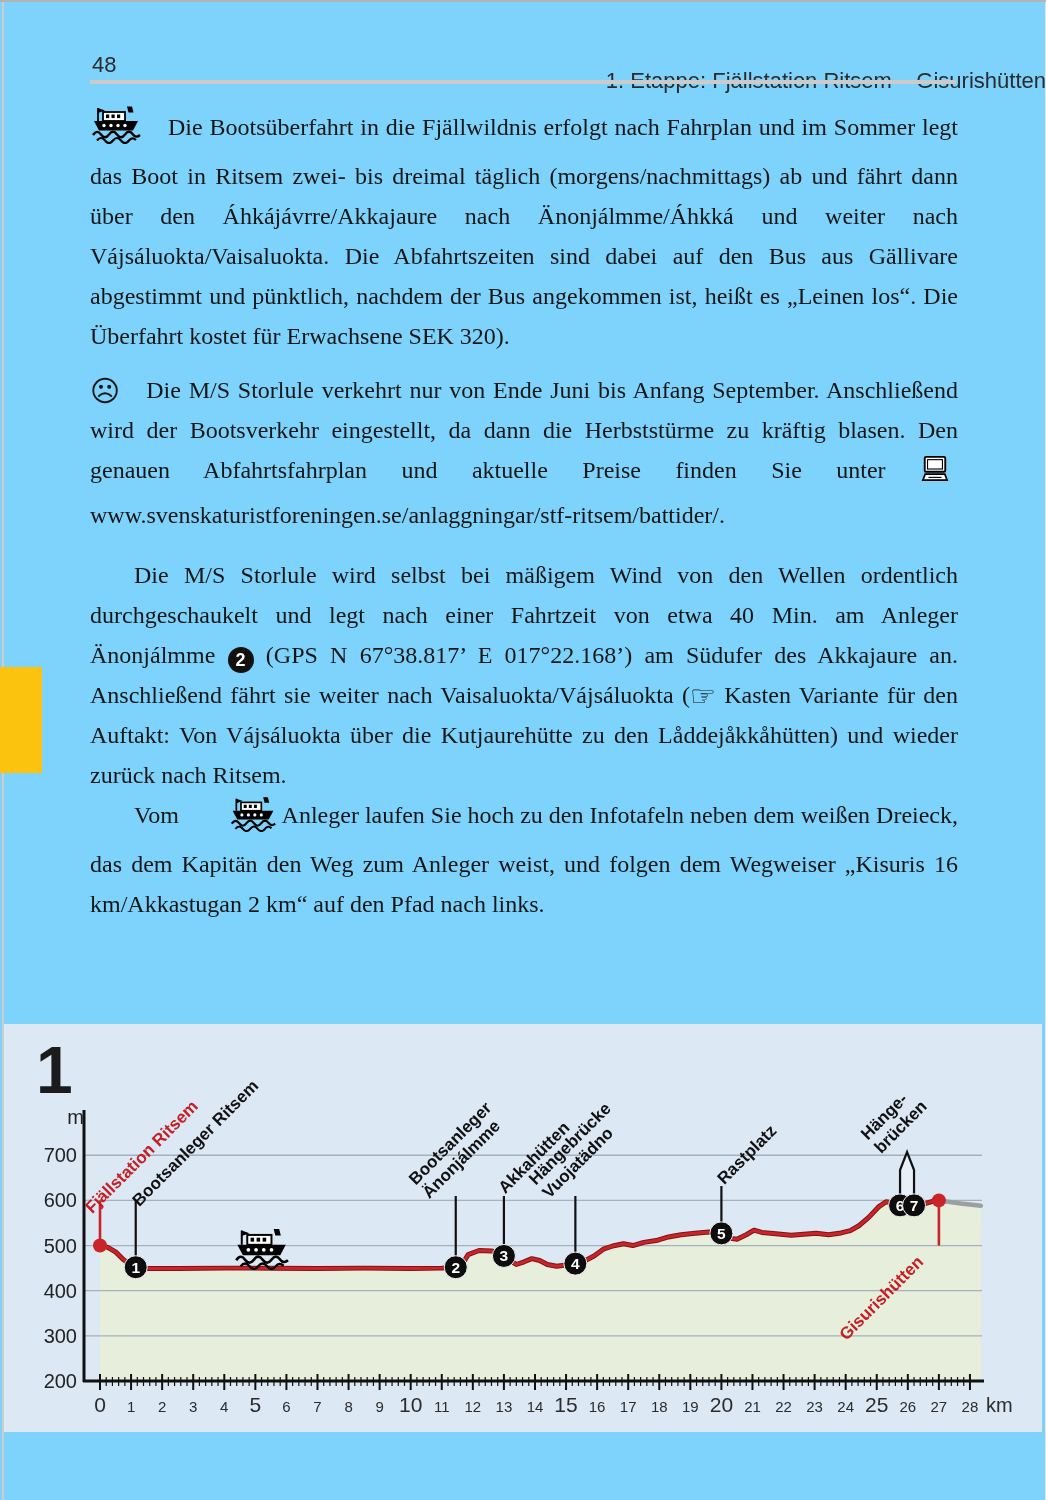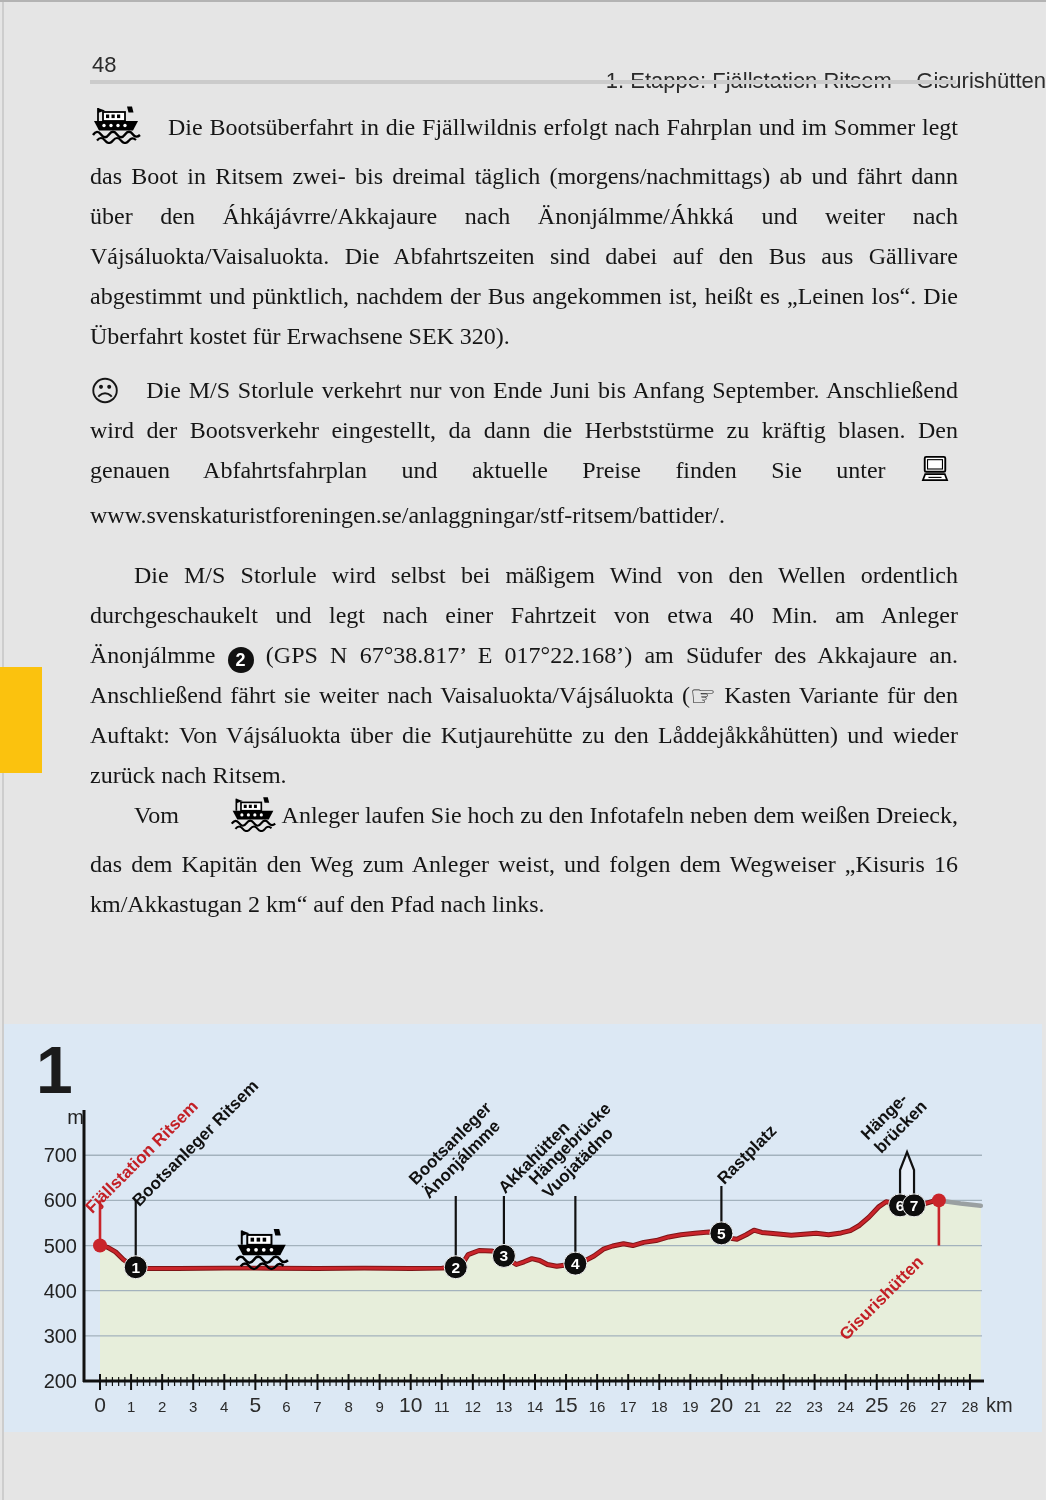--- a/index.html
+++ b/index.html
@@ -1,16 +1,16 @@
 <!DOCTYPE html>
 <html lang="de"><head>
 <meta charset="utf-8">
 <style>
   html,body{margin:0;padding:0;background:#fff;}
-  .page{position:relative;width:1046px;height:1500px;background:#e5e5e5;overflow:hidden;
+  .page{position:relative;width:1046px;height:1500px;background:#7dd3fc;overflow:hidden;
         font-family:"Liberation Serif",serif;color:#161616;
         border-top:2px solid #b3b3b3;box-sizing:border-box;}
   .page::before{content:"";position:absolute;left:2px;top:0;bottom:0;width:2px;background:#cdcdcd;}
   .page::after{content:"";position:absolute;right:0;top:0;bottom:0;width:1px;background:#e6e6e6;}
 
   
   .page-number{position:absolute;left:92px;top:50px;font:22px "Liberation Sans",sans-serif;color:#2b2b2b;}
   .header-title{position:absolute;left:0;top:66px;width:100%;text-align:right;
                 font:22px "Liberation Sans",sans-serif;color:#2b2b2b;}
   .header-rule{position:absolute;left:90px;top:78px;width:866px;height:4px;background:#cbcbcb;}

